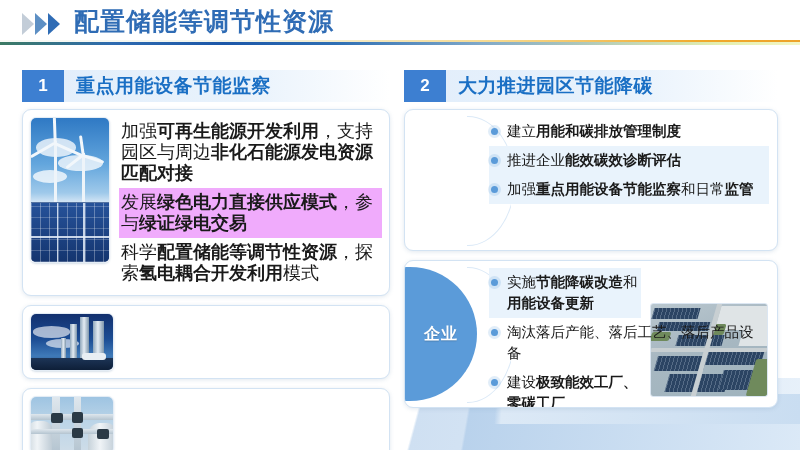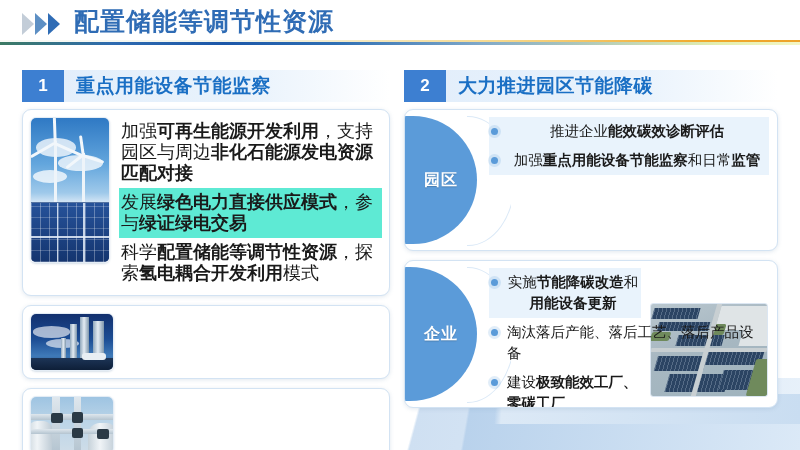--- a/index.html
+++ b/index.html
@@ -62,37 +62,37 @@
   .card{position:relative;background:#ffffff;border:1px solid #d3e3f3;
     border-radius:9px;box-shadow:0 1px 4px rgba(120,150,180,.22);
     margin-bottom:9px;overflow:hidden;}
 
   
   .card-l{display:flex;padding:7px;}
   .thumb{flex:0 0 auto;border-radius:6px;overflow:hidden;border:1px solid #e3ecf5;
     box-shadow:0 1px 2px rgba(120,150,180,.3);position:relative;}
   .rows{flex:1 1 auto;padding-left:9px;display:flex;flex-direction:column;justify-content:center;}
   .row{font-size:18px;line-height:21px;color:#1a1a1a;padding:4px 4px 4px 2px;}
-  .row.alt{background:#5eead4;}
+  .row.alt{background:#f0abfc;}
   .row b{font-weight:bold;}
 
   
   .card-r{position:relative;min-height:120px;}
   .semi{position:absolute;left:0;top:6px;bottom:6px;width:72px;
     background:#5b9bd9;border-radius:0 100px 100px 0;
     display:flex;align-items:center;justify-content:center;}
   .semi span{color:#ffffff;font-size:16px;font-weight:bold;letter-spacing:1px;
     text-shadow:0 1px 1px rgba(0,0,0,.18);}
   .arcs{position:absolute;left:62px;top:4px;bottom:4px;width:44px;overflow:hidden;}
   .arcs::before{content:"";position:absolute;left:-46px;top:2px;width:92px;height:calc(100% - 4px);
     border:1px solid #dbe9f7;border-radius:50%;}
   .blist{margin-left:84px;padding:7px 8px 7px 0;position:relative;}
   .bline{position:relative;font-size:14.5px;line-height:21px;color:#1a1a1a;
     padding:4px 2px 4px 18px;}
-  .bline.alt{background:#e9f3fc;text-align:center;}
+  .bline.alt{background:#e9f3fc;}
   .dot{position:absolute;left:2px;top:11px;width:7px;height:7px;border-radius:50%;
     background:#5b9bd9;box-shadow:0 0 0 3px rgba(91,155,217,.18);}
   .bline b{font-weight:bold;}
 
   .card-r .photo{position:absolute;right:9px;top:42px;width:116px;height:92px;
     border-radius:3px;overflow:hidden;border:1px solid #dbe6f2;}
 
   
   .pic{width:100%;height:100%;position:relative;}
 
@@ -221,25 +221,23 @@
 </div>
 
 <div class="col col-right">
 
   <div class="sec-head">
     <div class="sec-badge">2</div>
     <div class="sec-title">大力推进园区节能降碳</div>
   </div>
 
   <div class="card card-r" style="height:140px;">
-    <div class="semi">
-      <span>园区</span>
-    </div>
     <div class="arcs"></div>
     <div class="blist">
+      <div class="bline"><i class="dot"></i><span>建立</span><b>用能和碳排放管理制度</b></div>
       <div class="bline alt"><i class="dot"></i><span>推进企业</span><b>能效碳效诊断评估</b></div>
       <div class="bline alt"><i class="dot"></i><span>加强</span><b>重点用能设备节能监察</b><span>和日常</span><b>监管</b></div>
     </div>
   </div>
 
   <div class="card card-r" style="height:146px;">
     <div class="semi">
       <span>企业</span>
     </div>
     <div class="arcs"></div>

